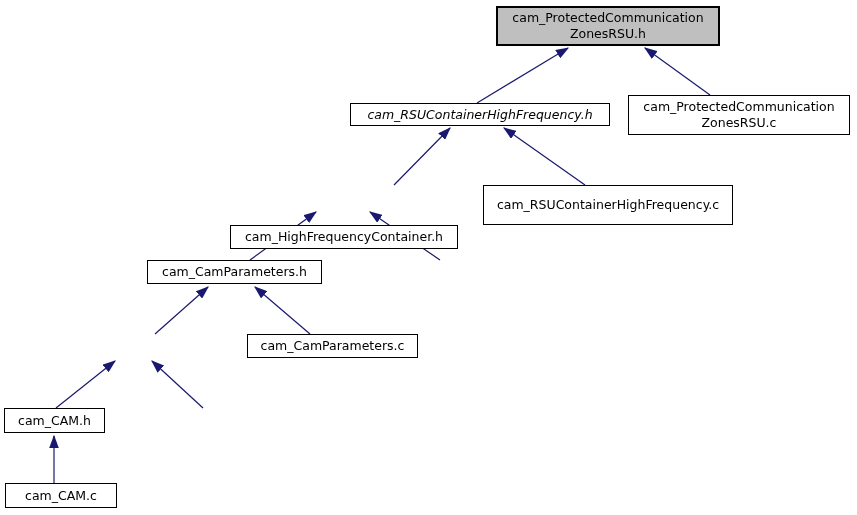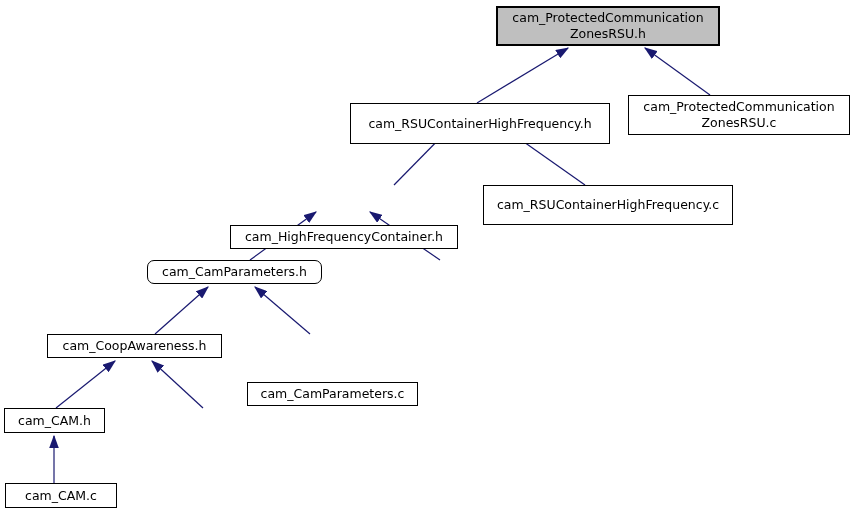--- a/index.html
+++ b/index.html
@@ -73,34 +73,33 @@
     <line class="edge" x1="155" y1="334" x2="208" y2="287" marker-end="url(#arrow)"></line>
     <line class="edge" x1="310" y1="334" x2="255" y2="287" marker-end="url(#arrow)"></line>
     <line class="edge" x1="56" y1="408" x2="115" y2="361" marker-end="url(#arrow)"></line>
     <line class="edge" x1="203" y1="408" x2="152" y2="361" marker-end="url(#arrow)"></line>
     <line class="edge" x1="54" y1="483" x2="54" y2="436" marker-end="url(#arrow)"></line>
   </svg>
 
   <div class="node highlighted" style="left:496px; top:6px;   width:224px; height:40px;">cam_ProtectedCommunication
 ZonesRSU.h</div>
 
-  <div class="node" style="left:350px; top:103px; width:260px; height:41px;">cam_RSUContainerHighFrequency.h</div>
+  <div class="node" style="left:350px; top:103px; width:260px; height:23px;font-style:italic;">cam_RSUContainerHighFrequency.h</div>
 
   <div class="node" style="left:628px; top:95px;  width:222px; height:40px;">cam_ProtectedCommunication
 ZonesRSU.c</div>
 
   <div class="node" style="left:230px; top:185px; width:228px; height:24px;margin-top:40px;">cam_HighFrequencyContainer.h</div>
 
   <div class="node" style="left:483px; top:185px; width:250px; height:40px;text-align:center;">cam_RSUContainerHighFrequency.c</div>
 
-  <div class="node" style="left:147px; top:260px; width:175px; height:24px;border-radius:7px;">cam_CamParameters.h</div>
+  <div class="node" style="left:147px; top:260px; width:175px; height:24px;">cam_CamParameters.h</div>
 
 
-  <div class="node" style="left:47px;  top:334px; width:175px; height:24px;">cam_CoopAwareness.h</div>
 
-  <div class="node" style="left:247px; top:334px; width:171px; height:24px;margin-top:48px;">cam_CamParameters.c</div>
+  <div class="node" style="left:247px; top:334px; width:171px; height:24px;">cam_CamParameters.c</div>
 
   <div class="node" style="left:4px;   top:408px; width:101px; height:25px;">cam_CAM.h</div>
 
 
   <div class="node" style="left:5px;   top:483px; width:112px;  height:25px;">cam_CAM.c</div>
 
 </div>
 
 </body></html>

